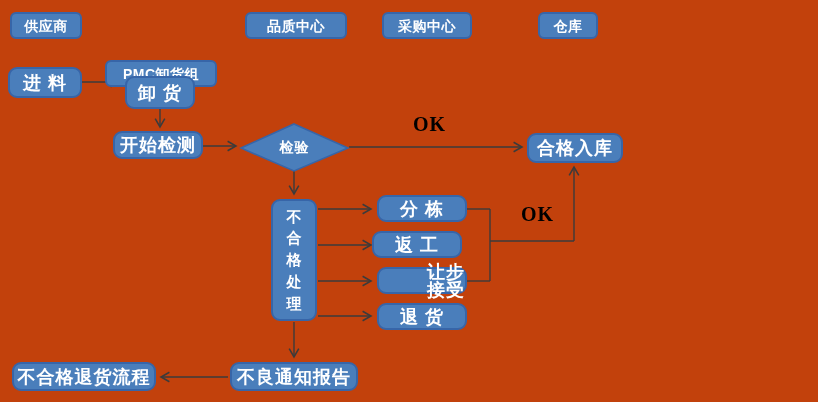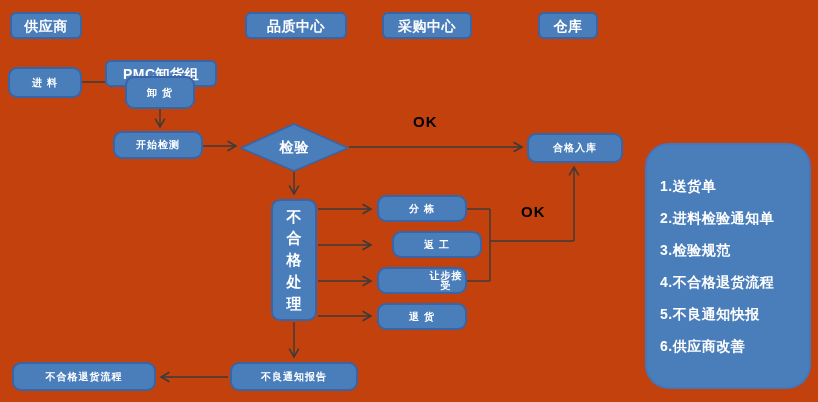--- a/index.html
+++ b/index.html
@@ -4,33 +4,33 @@
 <style>
   html,body { margin:0; padding:0; background:#ffffff; }
   .stage {
     position:relative; width:818px; height:402px; background:#c2410c;
     font-family:"Liberation Sans", sans-serif; overflow:hidden;
   }
   .wires { position:absolute; left:0; top:0; width:818px; height:402px; }
   .box {
     position:absolute; box-sizing:border-box;
     background:#4a7ebb; border:2px solid #3765a8; border-radius:9px;
-    color:#ffffff; font-weight:bold; font-size:10px;
+    color:#ffffff; font-weight:bold; font-size:18px;
     display:flex; align-items:center; justify-content:center;
     text-align:center; letter-spacing:1px; line-height:1;
   }
   .hdr { border-radius:6px; font-size:14px; letter-spacing:0.5px; }
   .vbox { white-space:pre-line; line-height:1.45; font-size:15px; letter-spacing:0; }
   .dlabel {
     position:absolute; color:#ffffff; font-weight:bold; font-size:14px;
     display:flex; align-items:center; justify-content:center; letter-spacing:1px;
   }
   .oklabel {
-    position:absolute; color:#000000; font-weight:bold; font-size:15px;
-    font-family:Liberation Sans, sans-serif; letter-spacing:1px;
+    position:absolute; color:#000000; font-weight:bold; font-size:20px;
+    font-family:Liberation Serif, serif; letter-spacing:1px;
   }
   .panel {
     position:absolute; left:645px; top:143px; width:166px; height:246px;
     box-sizing:border-box; background:#4a7ebb; border:2px solid #4376bd;
     border-radius:24px; color:#ffffff; font-weight:bold;
     display:flex; flex-direction:column; justify-content:center;
     padding:10px 8px 10px 13px;
   }
   .panel-item { font-size:14px; line-height:1.0; padding:9px 0; letter-spacing:0.5px; }
 </style>
@@ -87,31 +87,23 @@
   <div class="box" style="left:125px; top:76px; width:70px; height:33px;">卸 货</div>
   <div class="box" style="left:113px; top:131px; width:90px; height:28px;">开始检测</div>
   <div class="dlabel" style="left:262px; top:137px; width:65px; height:22px;text-align:center;">检验</div>
   <div class="box" style="left:527px; top:133px; width:96px; height:30px;">合格入库</div>
   <div class="box vbox" style="left:271px; top:199px; width:46px; height:122px;">不
 合
 格
 处
 理</div>
   <div class="box" style="left:377px; top:195px; width:90px; height:27px;">分 栋</div>
-  <div class="box" style="left:392px; top:231px; width:90px; height:27px;">返 工</div>
+  <div class="box" style="left:372px; top:231px; width:90px; height:27px;">返 工</div>
   <div class="box" style="left:377px; top:267px; width:90px; height:27px;padding-left:48px;">让步接受</div>
   <div class="box" style="left:377px; top:303px; width:90px; height:27px;">退 货</div>
   <div class="box" style="left:230px; top:362px; width:128px; height:29px;">不良通知报告</div>
   <div class="box" style="left:12px; top:362px; width:144px; height:29px;">不合格退货流程</div>
 
   <div class="oklabel" style="left:413px; top:113px;">OK</div>
   <div class="oklabel" style="left:521px; top:203px;">OK</div>
 
-  <div class="panel">
-    <div class="panel-item">1.送货单</div>
-    <div class="panel-item">2.进料检验通知单</div>
-    <div class="panel-item">3.检验规范</div>
-    <div class="panel-item">4.不合格退货流程</div>
-    <div class="panel-item">5.不良通知快报</div>
-    <div class="panel-item">6.供应商改善</div>
-  </div>
 
 </div>
 
 </body></html>

